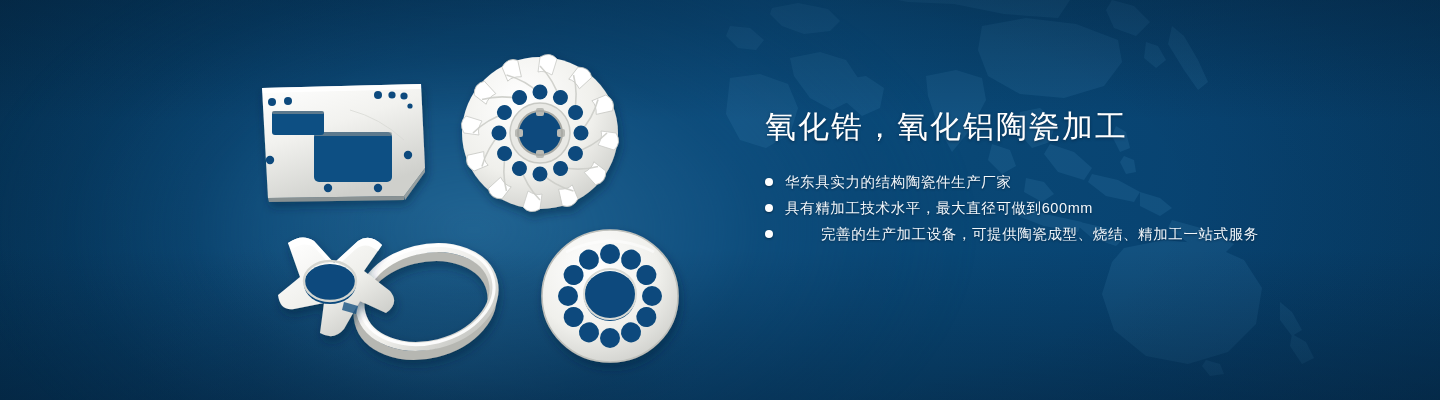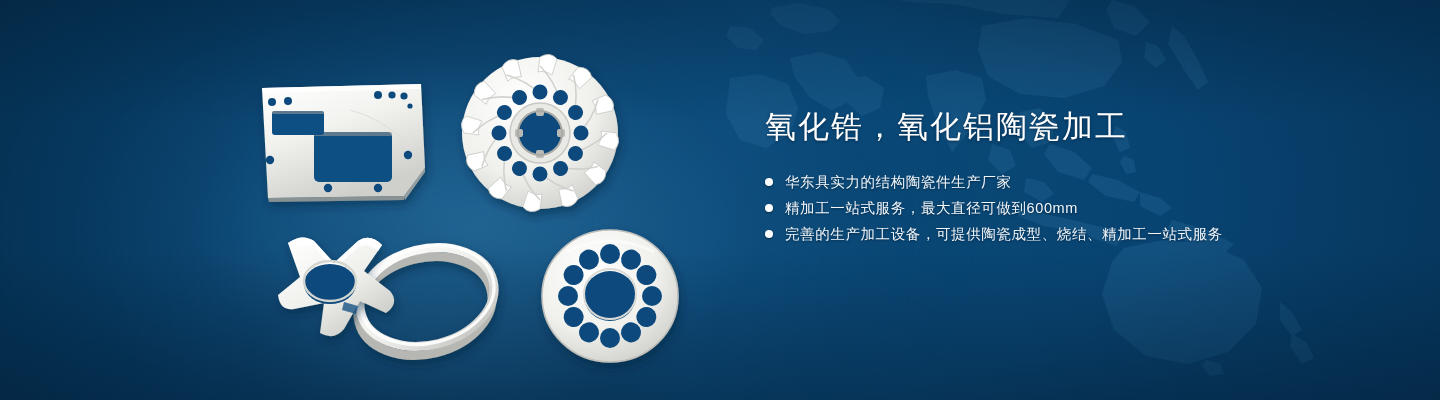--- a/index.html
+++ b/index.html
@@ -110,21 +110,21 @@
     margin:26px 0 0 0;
     padding:0;
   }
   .feature{
     display:flex;
     align-items:center;
     margin:0 0 7px 0;
     height:19px;
     text-align:right;
   }
-  .feature:last-child{margin-bottom:12px;}
+  .feature:last-child{margin-bottom:12px;gap:36px;}
   .dot{
     flex:0 0 auto;
     width:8px;height:8px;
     border-radius:50%;
     background:#ffffff;
     margin-right:12px;
     box-shadow:0 1px 2px rgba(0,16,32,0.5);
   }
   .feature-text{
     font-size:14.5px;
@@ -369,21 +369,21 @@
 
     <ul class="features">
 
       <li class="feature">
         <span class="dot"></span>
         <span class="feature-text">华东具实力的结构陶瓷件生产厂家</span>
       </li>
 
       <li class="feature">
         <span class="dot"></span>
-        <span class="feature-text">精加工一站式服务，最大直径可做到600mm</span>
+        <span class="feature-text">具有精加工技术水平，最大直径可做到600mm</span>
       </li>
 
 
       <li class="feature">
         <span class="dot"></span>
         <span class="feature-text">完善的生产加工设备，可提供陶瓷成型、烧结、精加工一站式服务</span>
       </li>
 
     </ul>
   </div>

